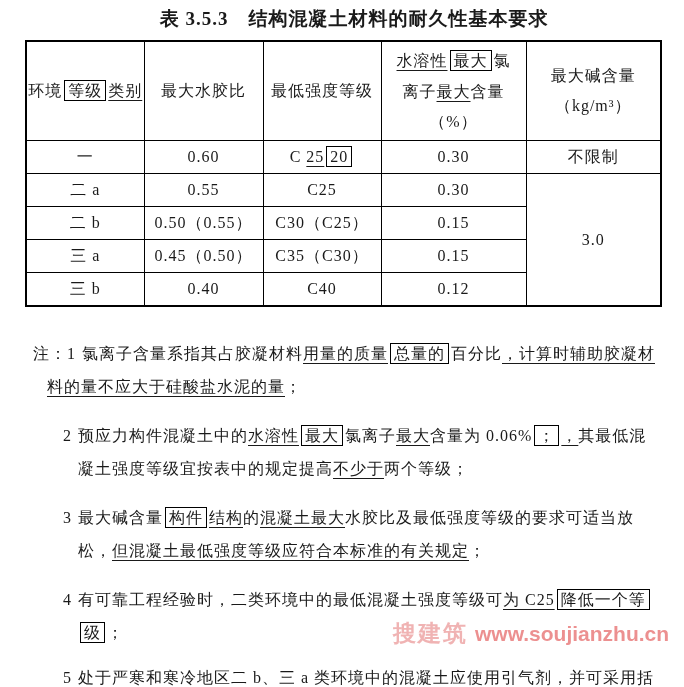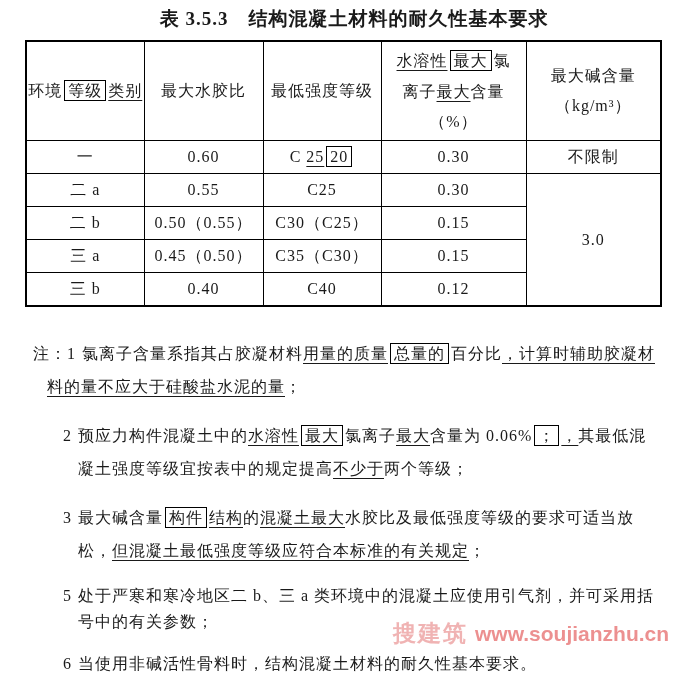--- a/index.html
+++ b/index.html
@@ -128,20 +128,23 @@
   </div>
 
   <div class="note note-n">
     <span class="note-num">2</span><span>预应力构件混凝土中的</span><span class="su">水溶性</span><span class="sb">最大</span><span>氯离子</span><span class="su">最大</span><span>含量为 0.06%</span><span class="sb">；</span><span class="su">，</span><span>其最低混凝土强度等级宜按表中的规定提高</span><span class="su">不少于</span><span>两个等级；</span>
   </div>
 
   <div class="note note-n">
     <span class="note-num">3</span><span>最大碱含量</span><span class="sb">构件</span><span class="su">结构</span><span>的</span><span class="su">混凝土最大</span><span>水胶比及最低强度等级的要求可适当放松，</span><span class="su">但混凝土最低强度等级应符合本标准的有关规定</span><span>；</span>
   </div>
 
+  <div class="note note-n">
+    <span class="note-num">4</span><span>有可靠工程经验时，二类环境中的最低混凝土强度等级可</span><span class="su">为 C25</span><span class="sb">降低一个等级</span><span>；</span>
+  </div>
 
   <div class="note note-n note-tight">
     <span class="note-num">5</span><span>处于严寒和寒冷地区二 b、三 a 类环境中的混凝土应使用引气剂，并可采用括号中的有关参数；</span>
   </div>
 
   <div class="note note-n note-tight">
     <span class="note-num">6</span><span>当使用非碱活性骨料时，结构混凝土材料的耐久性基本要求。</span>
   </div>
 
 </div>

